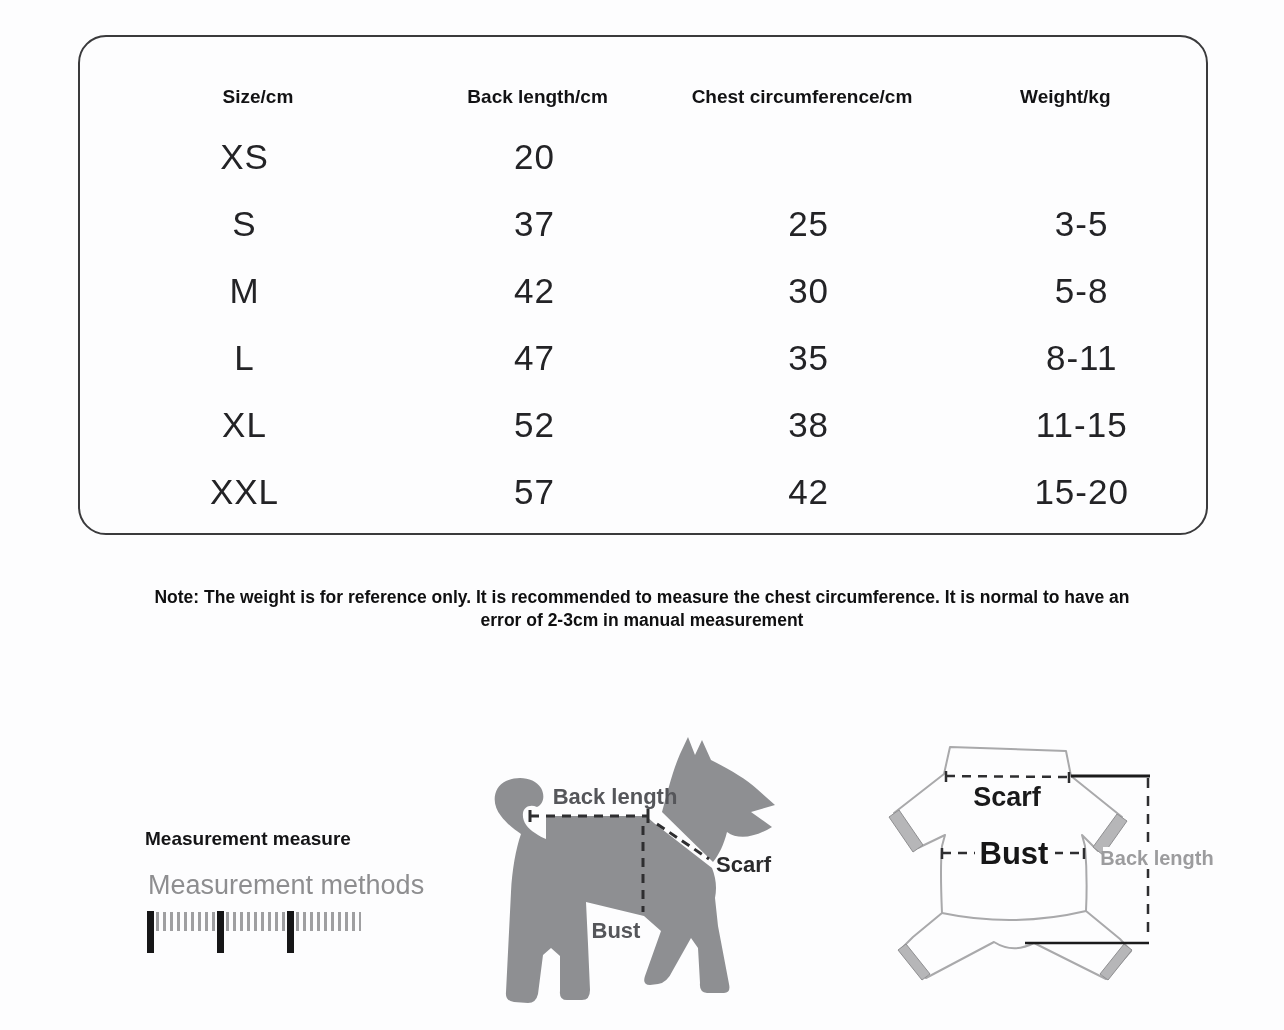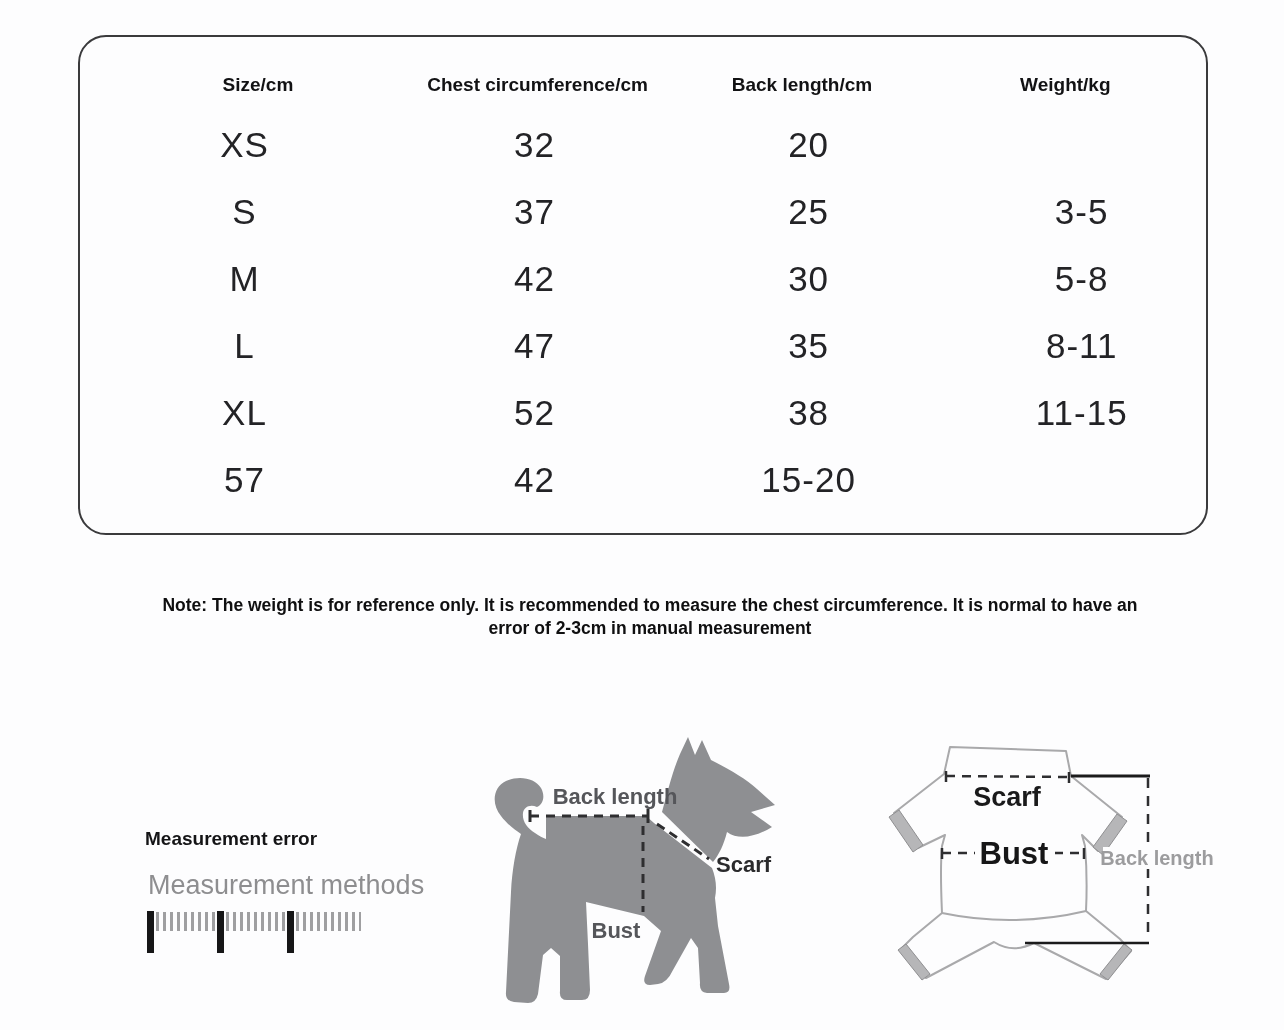--- a/index.html
+++ b/index.html
@@ -10,34 +10,34 @@
   }
 
   
   .size-table {
     position:absolute; left:78px; top:35px; width:1130px; height:500px;
     border:2px solid #3a3a3c; border-radius:28px; box-sizing:border-box;
     background:#fdfdfe;
   }
   .thead {
     display:grid; grid-template-columns:25.4% 26.1% 22.6% 25.9%;
-    padding-top:22px; height:52px; align-items:center;margin-left:40px;
+    padding-top:34px; height:52px; align-items:center;margin-left:40px;
   }
   .thead span { text-align:center; font-weight:700; font-size:19px; color:#121214; }
   .trow {
     display:grid; grid-template-columns:25.4% 26.1% 22.6% 25.9%;
     height:67px; align-items:center;
   }
   .tcell { text-align:center; font-size:35px; font-weight:400; color:#232326; letter-spacing:1px;margin-left:43px; }
 
   
   .note {
     position:absolute; left:82px; top:586px; width:1120px;
     text-align:center; font-size:17.5px; font-weight:700;
-    color:#0f0f10; line-height:22.5px; margin:8px;
+    color:#0f0f10; line-height:22.5px; margin:0;
   }
 
   
   .mm-title { position:absolute; left:145px; top:828px; font-size:19px; font-weight:700; color:#141416; }
   .mm-sub   { position:absolute; left:148px; top:870px; font-size:27px; font-weight:400; color:#8e8e90; }
 
   .ruler { position:absolute; left:147px; top:911px; width:216px; height:42px; }
   .ruler .ticks {
     position:absolute; left:2px; top:1px; width:212px; height:19px;
     background:repeating-linear-gradient(90deg,#9f9fa1 0 3px,transparent 3px 7px);
@@ -48,29 +48,28 @@
   svg text { font-family:"Liberation Sans", sans-serif; }
 </style>
 </head>
 <body>
 
 <div id="screen">
 
   <section class="size-table">
     <div class="thead">
       <span>Size/cm</span>
+      <span>Back length/cm</span>
       <span>Chest circumference/cm</span>
-      <span>Back length/cm</span>
       <span>Weight/kg</span>
     </div>
     <div class="tbody">
 
         <div class="trow">
           <span class="tcell">XS</span>
-          <span class="tcell">32</span>
           <span class="tcell">20</span>
         </div>
 
         <div class="trow">
           <span class="tcell">S</span>
           <span class="tcell">37</span>
           <span class="tcell">25</span>
           <span class="tcell">3-5</span>
         </div>
 
@@ -89,30 +88,31 @@
         </div>
 
         <div class="trow">
           <span class="tcell">XL</span>
           <span class="tcell">52</span>
           <span class="tcell">38</span>
           <span class="tcell">11-15</span>
         </div>
 
         <div class="trow">
+          <span class="tcell">XXL</span>
           <span class="tcell">57</span>
           <span class="tcell">42</span>
           <span class="tcell">15-20</span>
         </div>
       </div>
   </section>
 
   <p class="note"><span>Note: The weight is for reference only. It is recommended to measure the chest circumference. It is normal to have an</span><br><span>error of 2-3cm in manual measurement</span></p>
 
-  <div class="mm-title">Measurement error</div>
+  <div class="mm-title">Measurement measure</div>
   <div class="mm-sub">Measurement methods</div>
 
   <div class="ruler">
     <i class="ticks"></i>
     <i class="bar" style="left:0"></i>
     <i class="bar" style="left:70px"></i>
     <i class="bar" style="left:140px"></i>
   </div>
 
   <svg class="diagram-svg" style="left:480px; top:712px;" width="310" height="302" viewBox="0 0 310 302">

